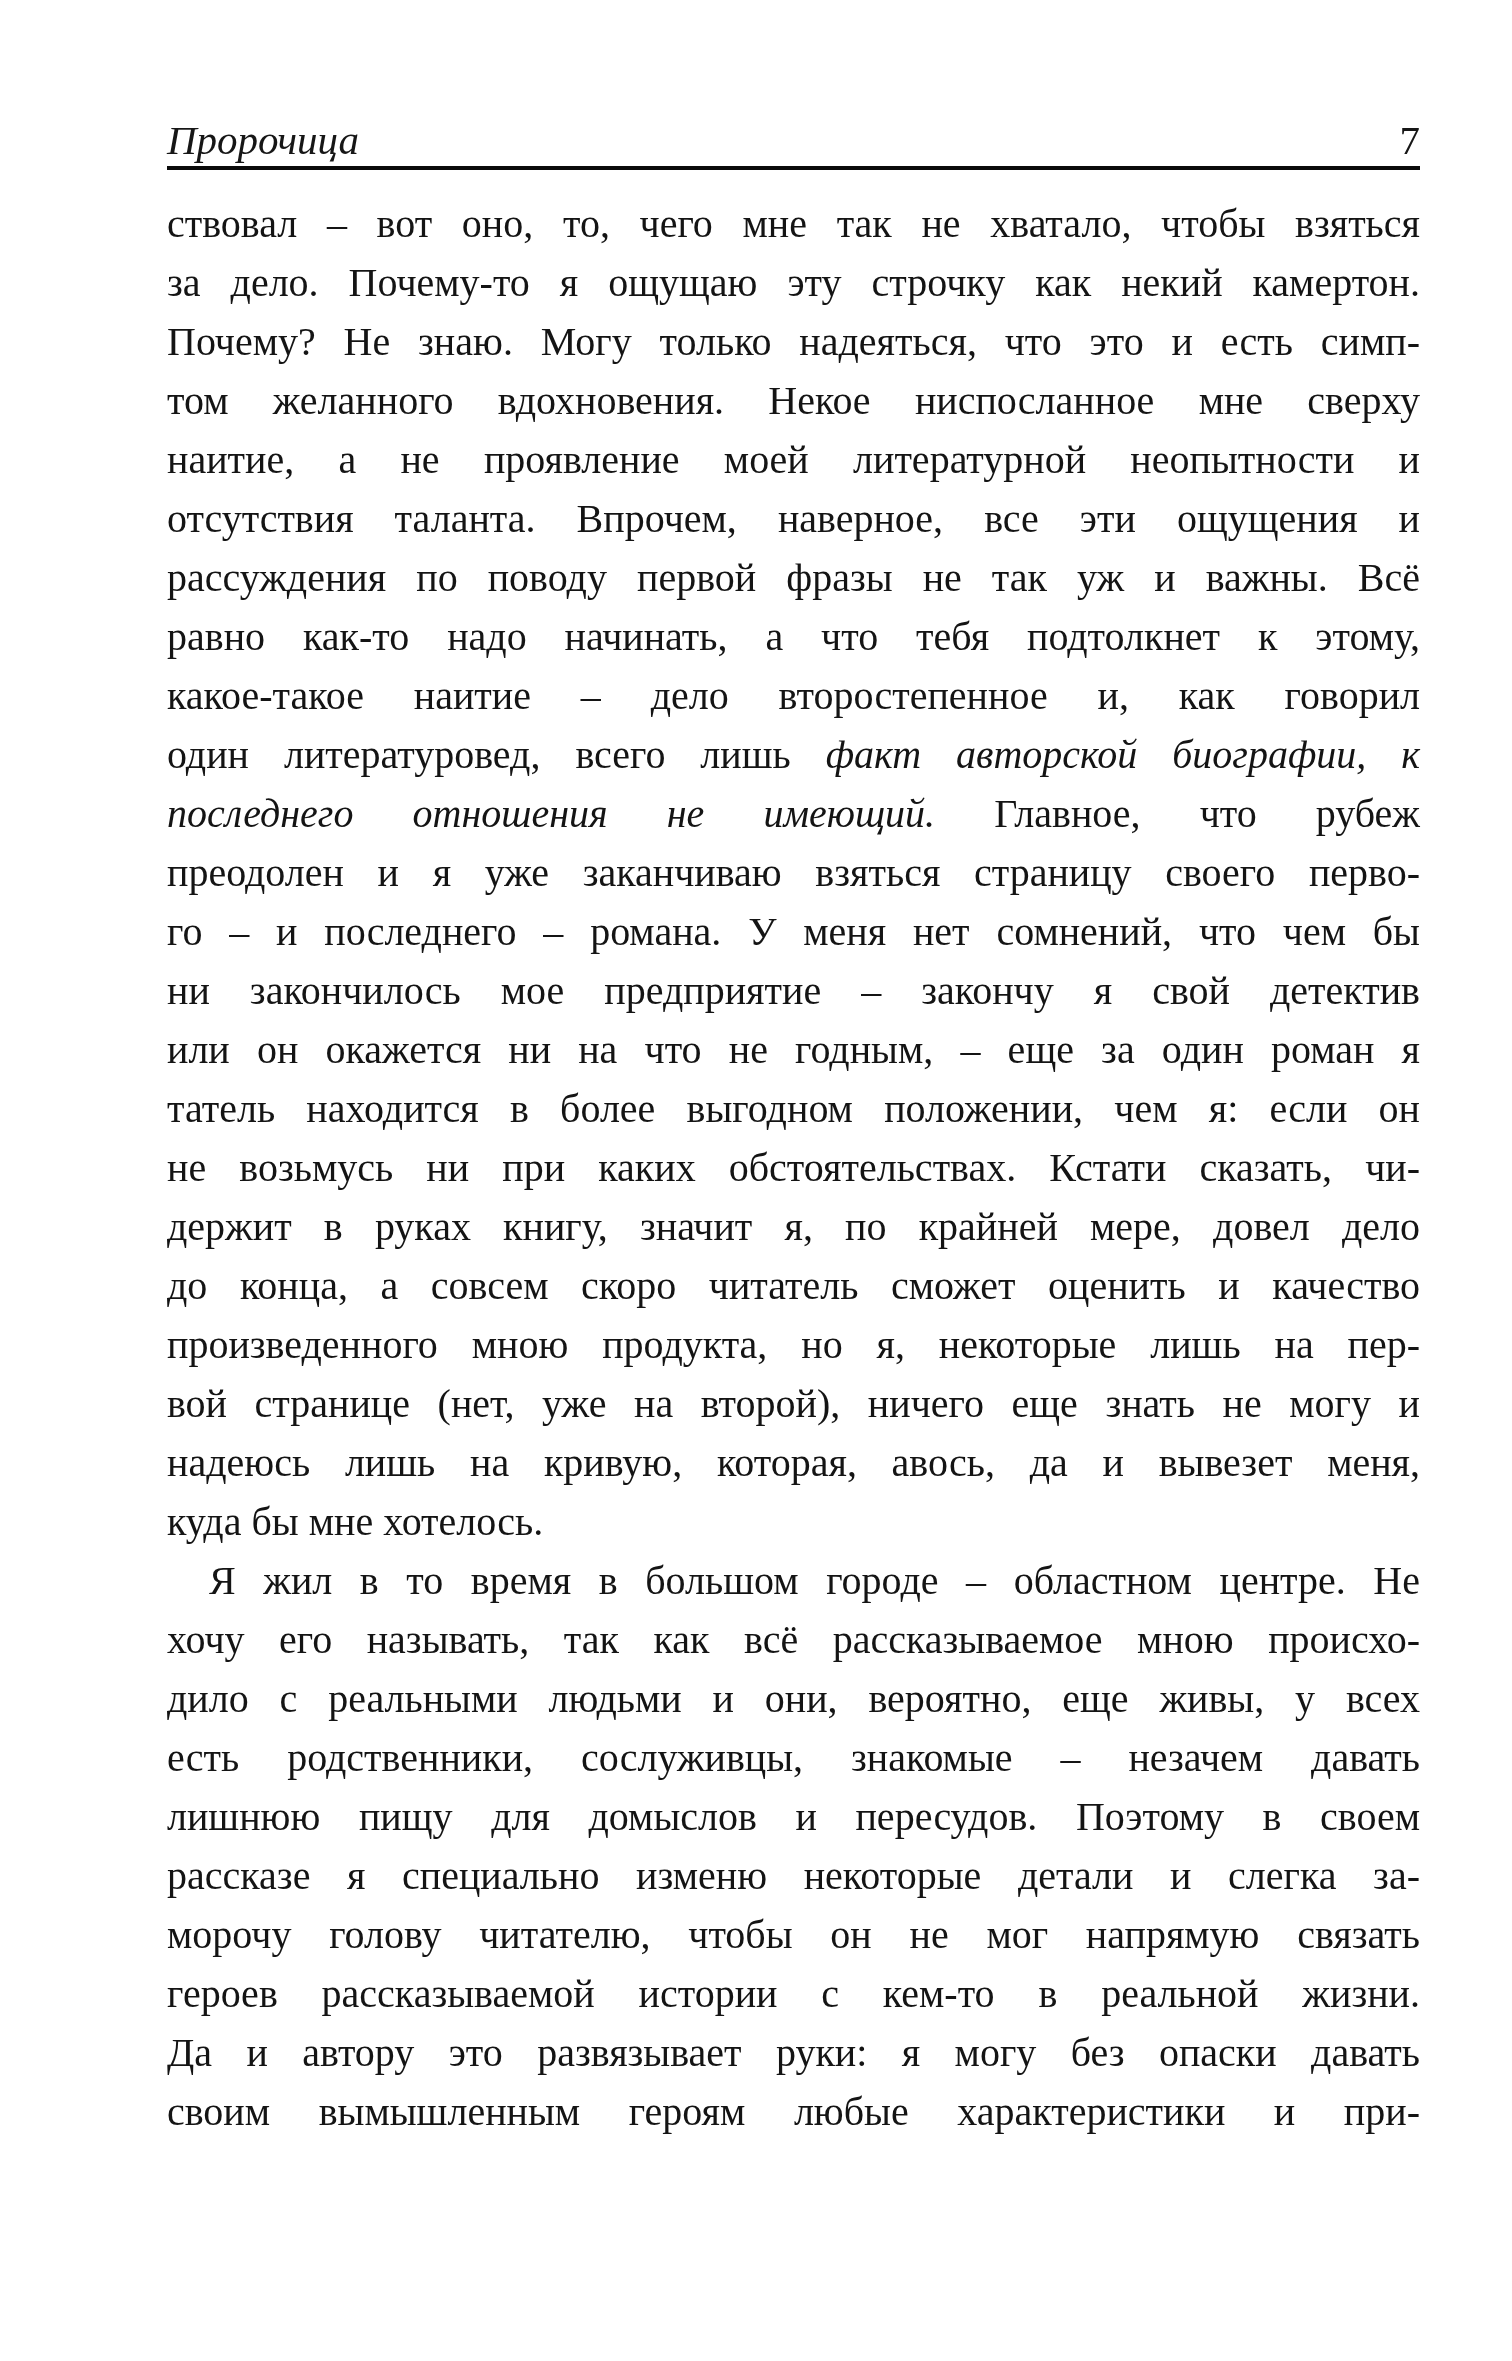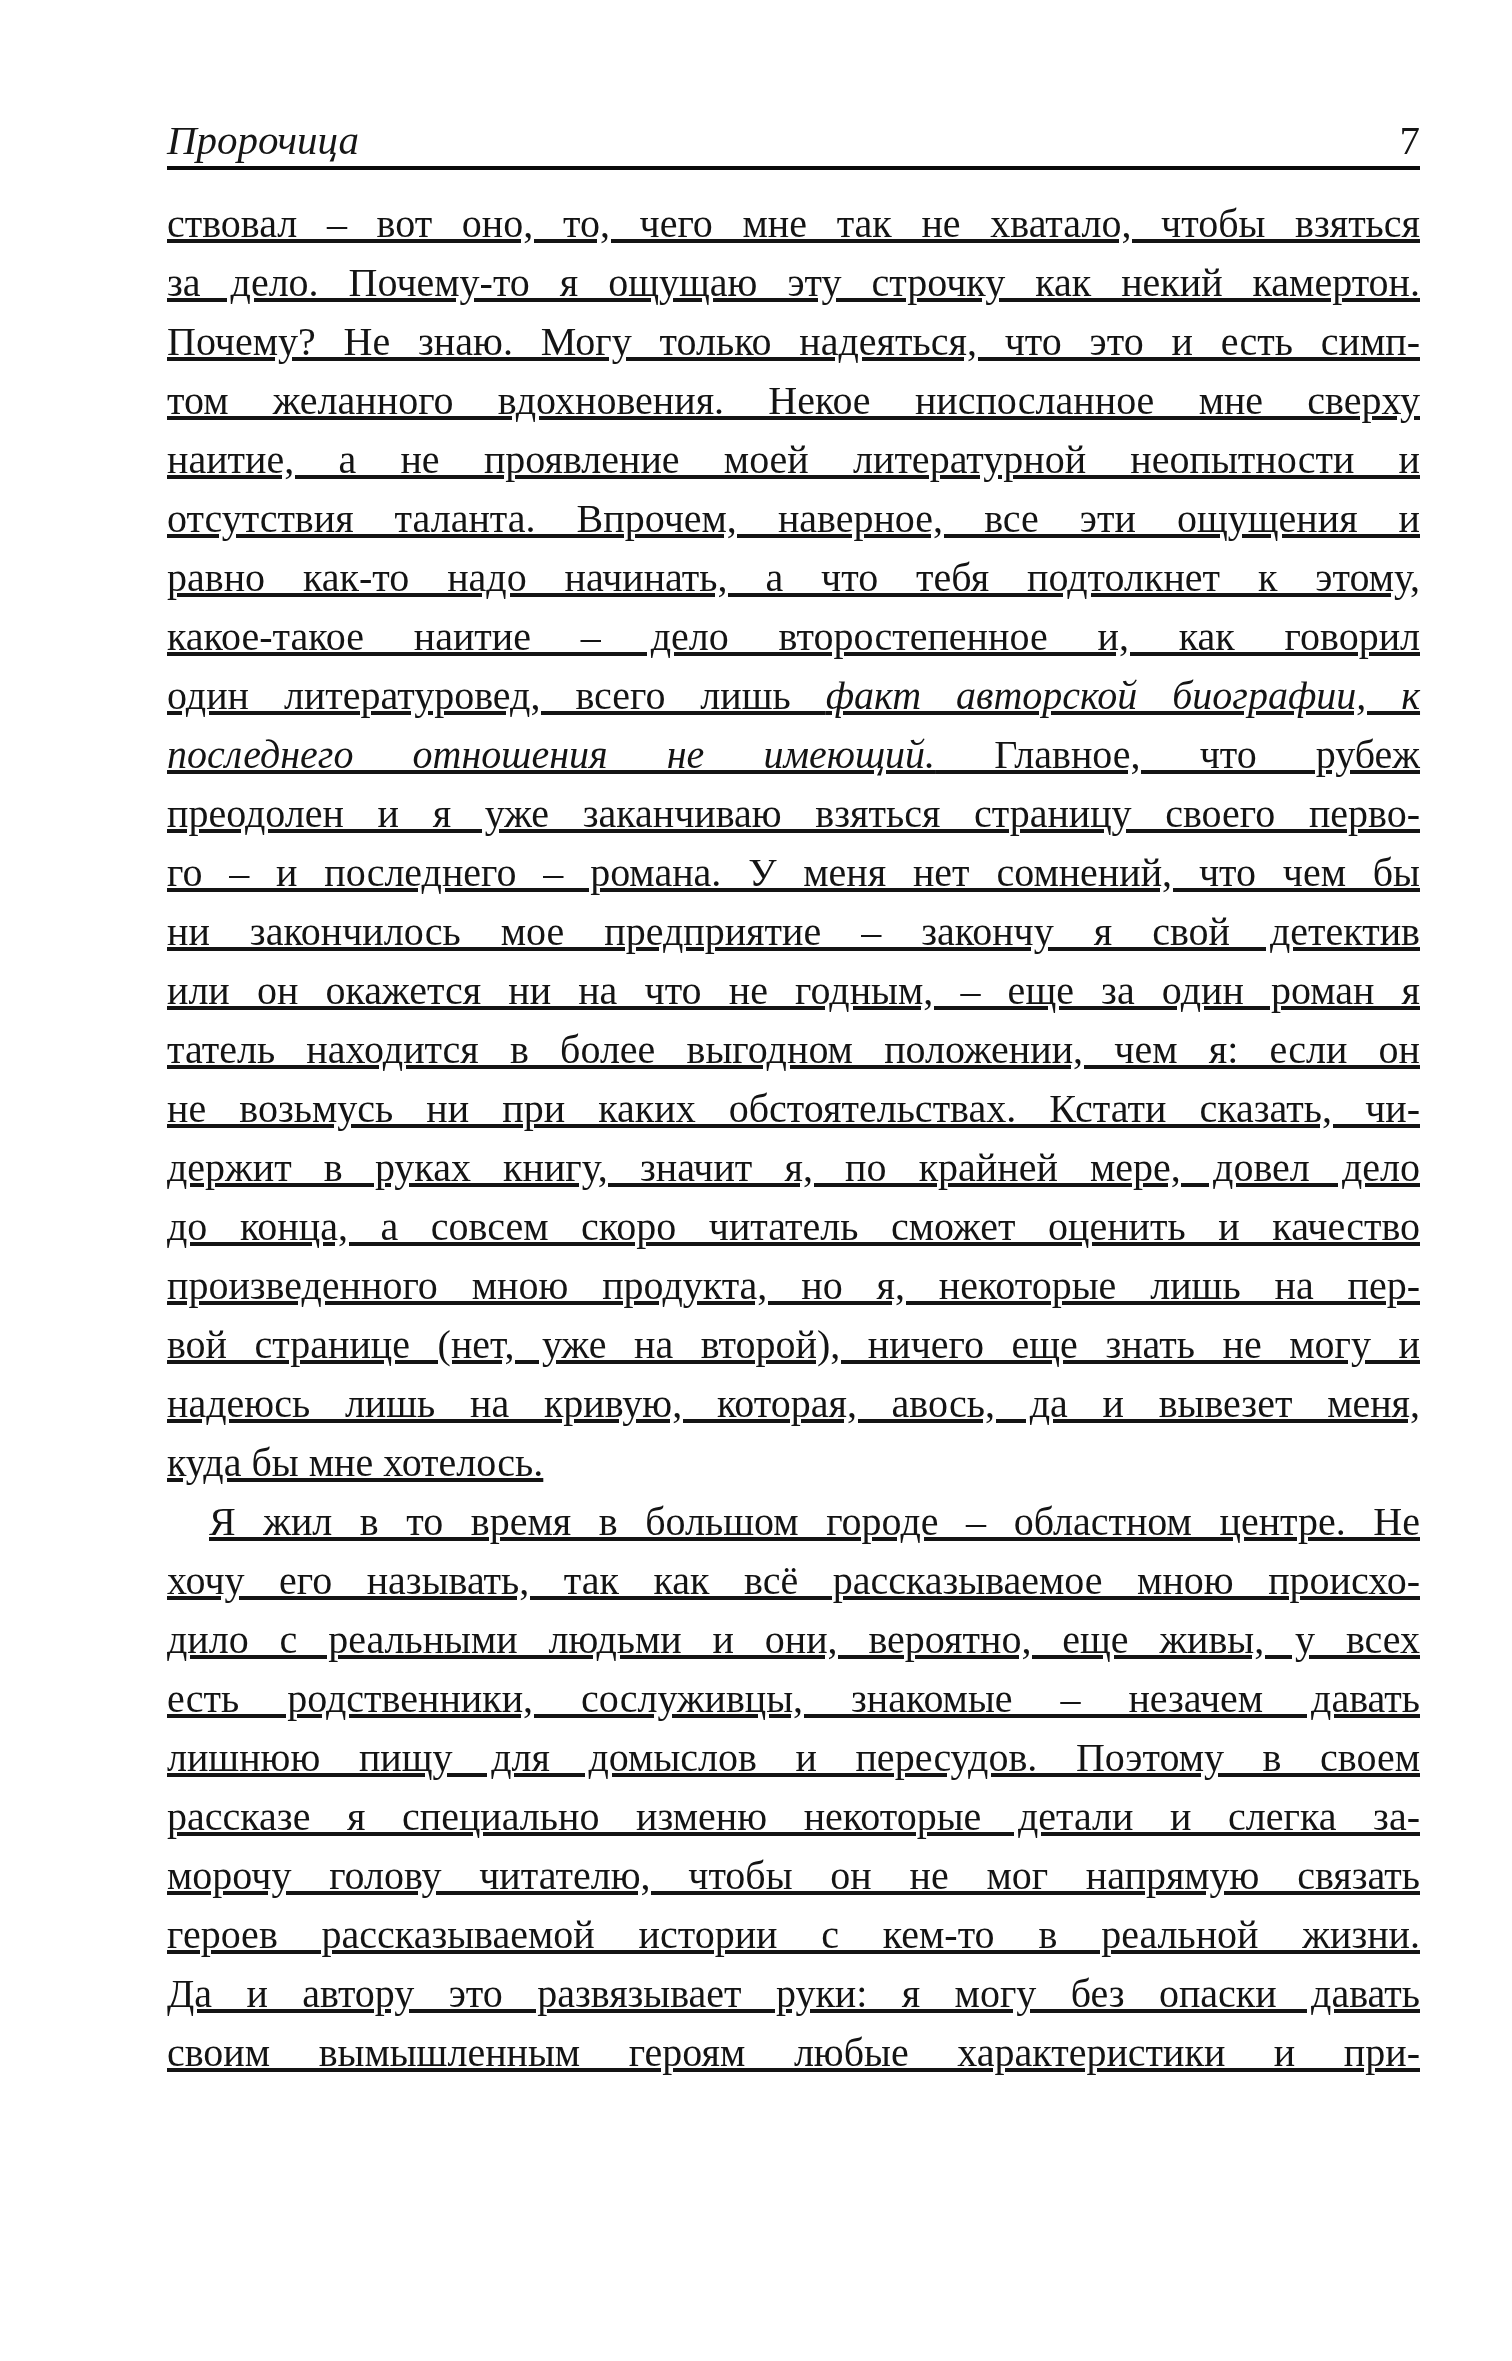--- a/index.html
+++ b/index.html
@@ -47,21 +47,20 @@
   .body-text {
     margin-top: 24px;
     font-size: 40px;
     color: #141414;
   }
   .line {
     line-height: 59px;
     text-align: justify;
     text-align-last: justify;
     white-space: normal;
-    text-decoration: underline;
   }
   .line.para-end {
     text-align-last: left;
   }
   .line.indent {
     text-indent: 42px;
   }
   .italic {
     font-style: italic;
   }
@@ -80,20 +79,21 @@
 
     <div class="body-text">
 
       <div>
         <div class="line">ствовал – вот оно, то, чего мне так не хватало, чтобы взяться</div>
         <div class="line">за дело. Почему-то я ощущаю эту строчку как некий камертон.</div>
         <div class="line">Почему? Не знаю. Могу только надеяться, что это и есть симп-</div>
         <div class="line">том желанного вдохновения. Некое ниспосланное мне сверху</div>
         <div class="line">наитие, а не проявление моей литературной неопытности и</div>
         <div class="line">отсутствия таланта. Впрочем, наверное, все эти ощущения и</div>
+        <div class="line">рассуждения по поводу первой фразы не так уж и важны. Всё</div>
         <div class="line">равно как-то надо начинать, а что тебя подтолкнет к этому,</div>
         <div class="line">какое-такое наитие – дело второстепенное и, как говорил</div>
         <div class="line">
           <span>один литературовед, всего лишь </span><span class="italic">факт авторской биографии, к</span>
         </div>
         <div class="line">
           <span class="italic">последнего отношения не имеющий.</span><span> Главное, что рубеж</span>
         </div>
         <div class="line">преодолен и я уже заканчиваю взяться страницу своего перво-</div>
         <div class="line">го – и последнего – романа. У меня нет сомнений, что чем бы</div>

